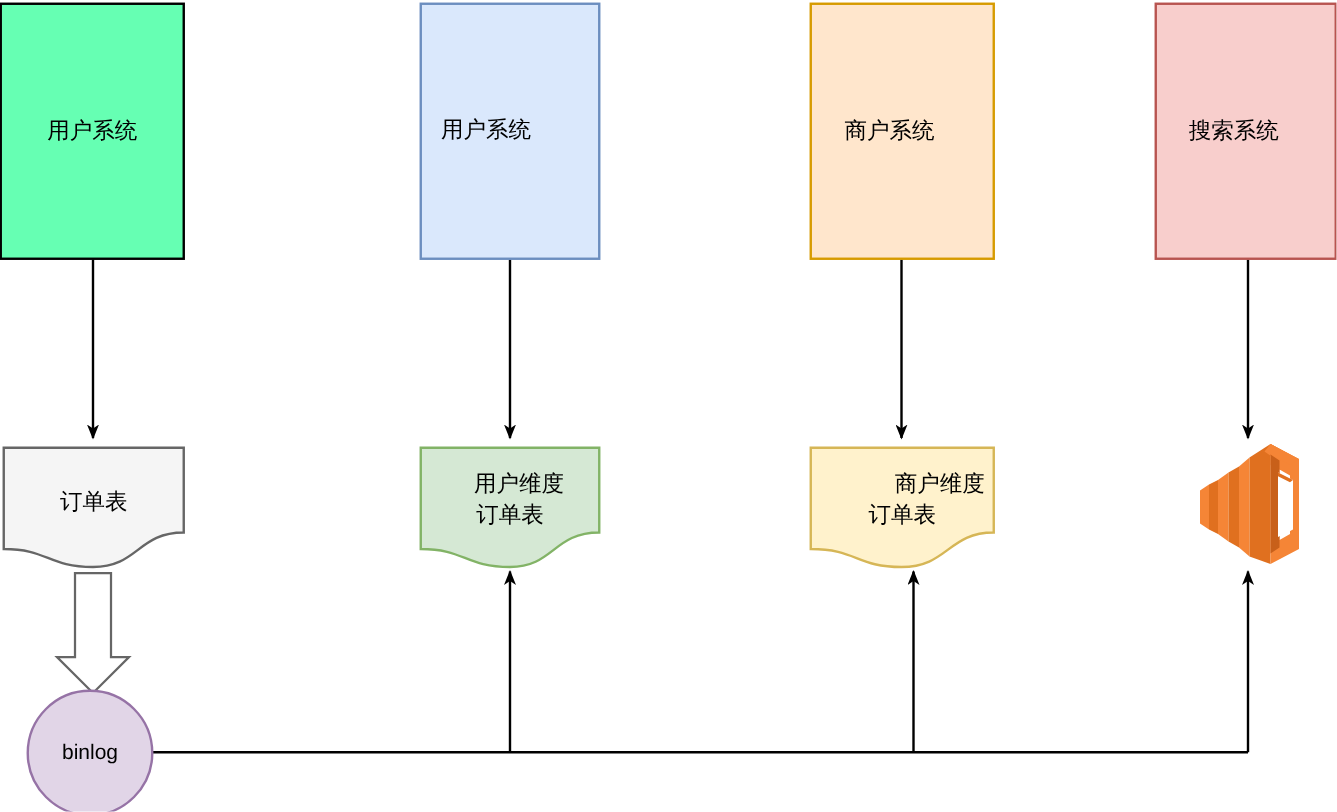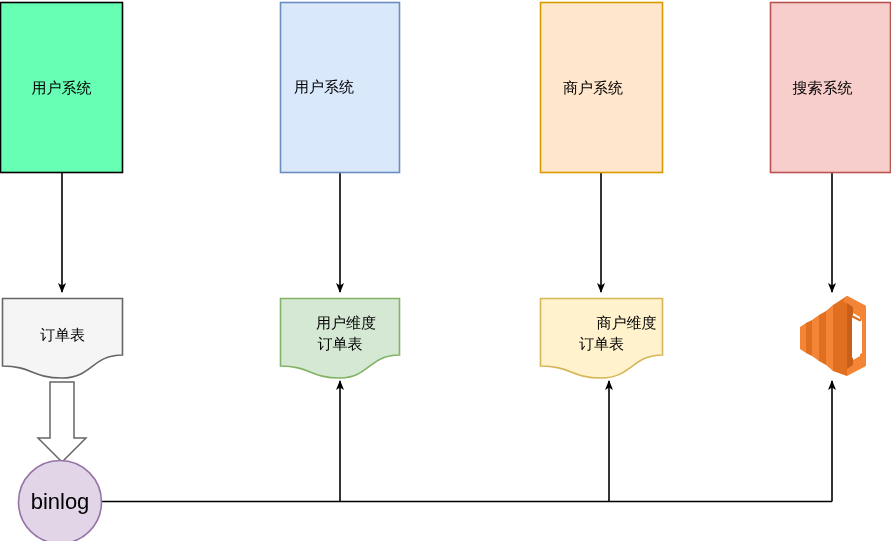--- a/index.html
+++ b/index.html
@@ -26,21 +26,21 @@
     text-align: center;
     color: #000000;
     font-size: 15px;
     line-height: 19px;
     white-space: pre;
     pointer-events: none;
     font-family: "Liberation Sans", "DejaVu Sans", sans-serif;
   }
   .sys-label { font-size: 15px; }
   .doc-label { font-size: 15px; }
-  .circle-label { font-size: 22px; }
+  .circle-label { font-size: 14px; }
   svg { display: block; }
 </style>
 </head>
 <body>
 
 <svg id="canvas" viewBox="0 0 891 541" xmlns="http://www.w3.org/2000/svg">
   <defs>
     <marker id="arrowhead" markerWidth="10" markerHeight="8" refX="9" refY="4" orient="auto" markerUnits="userSpaceOnUse">
       <path d="M0,0 L10,4 L0,8 L2.6,4 z" fill="#000000"></path>
     </marker>

